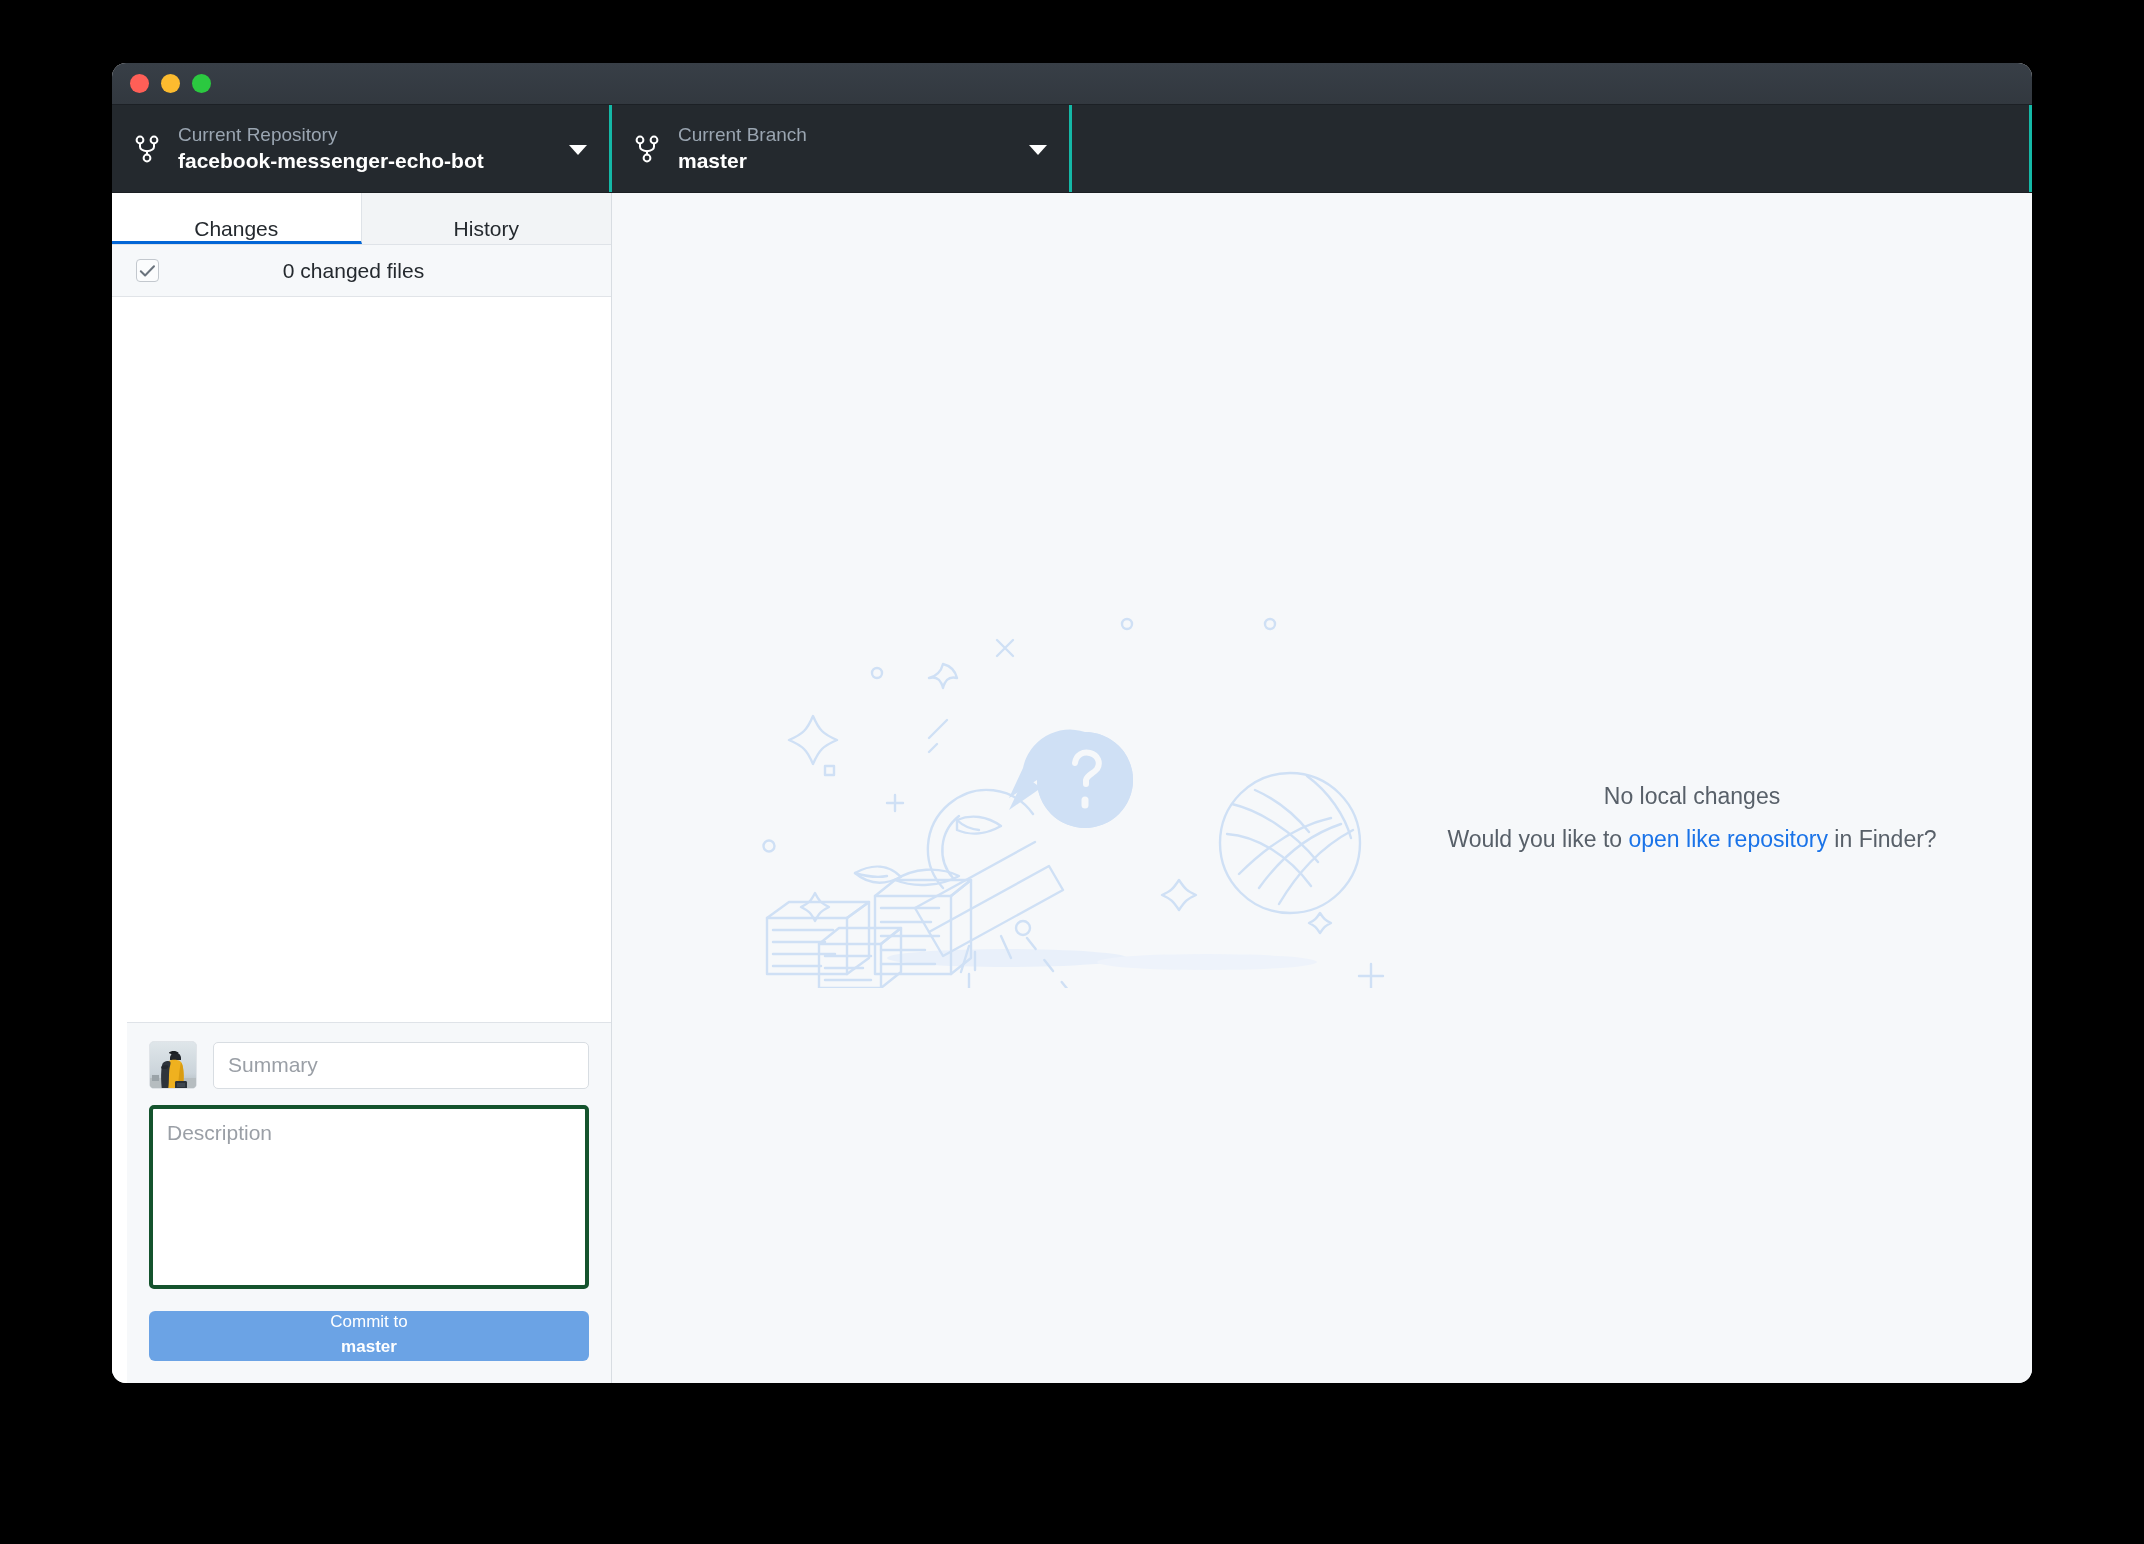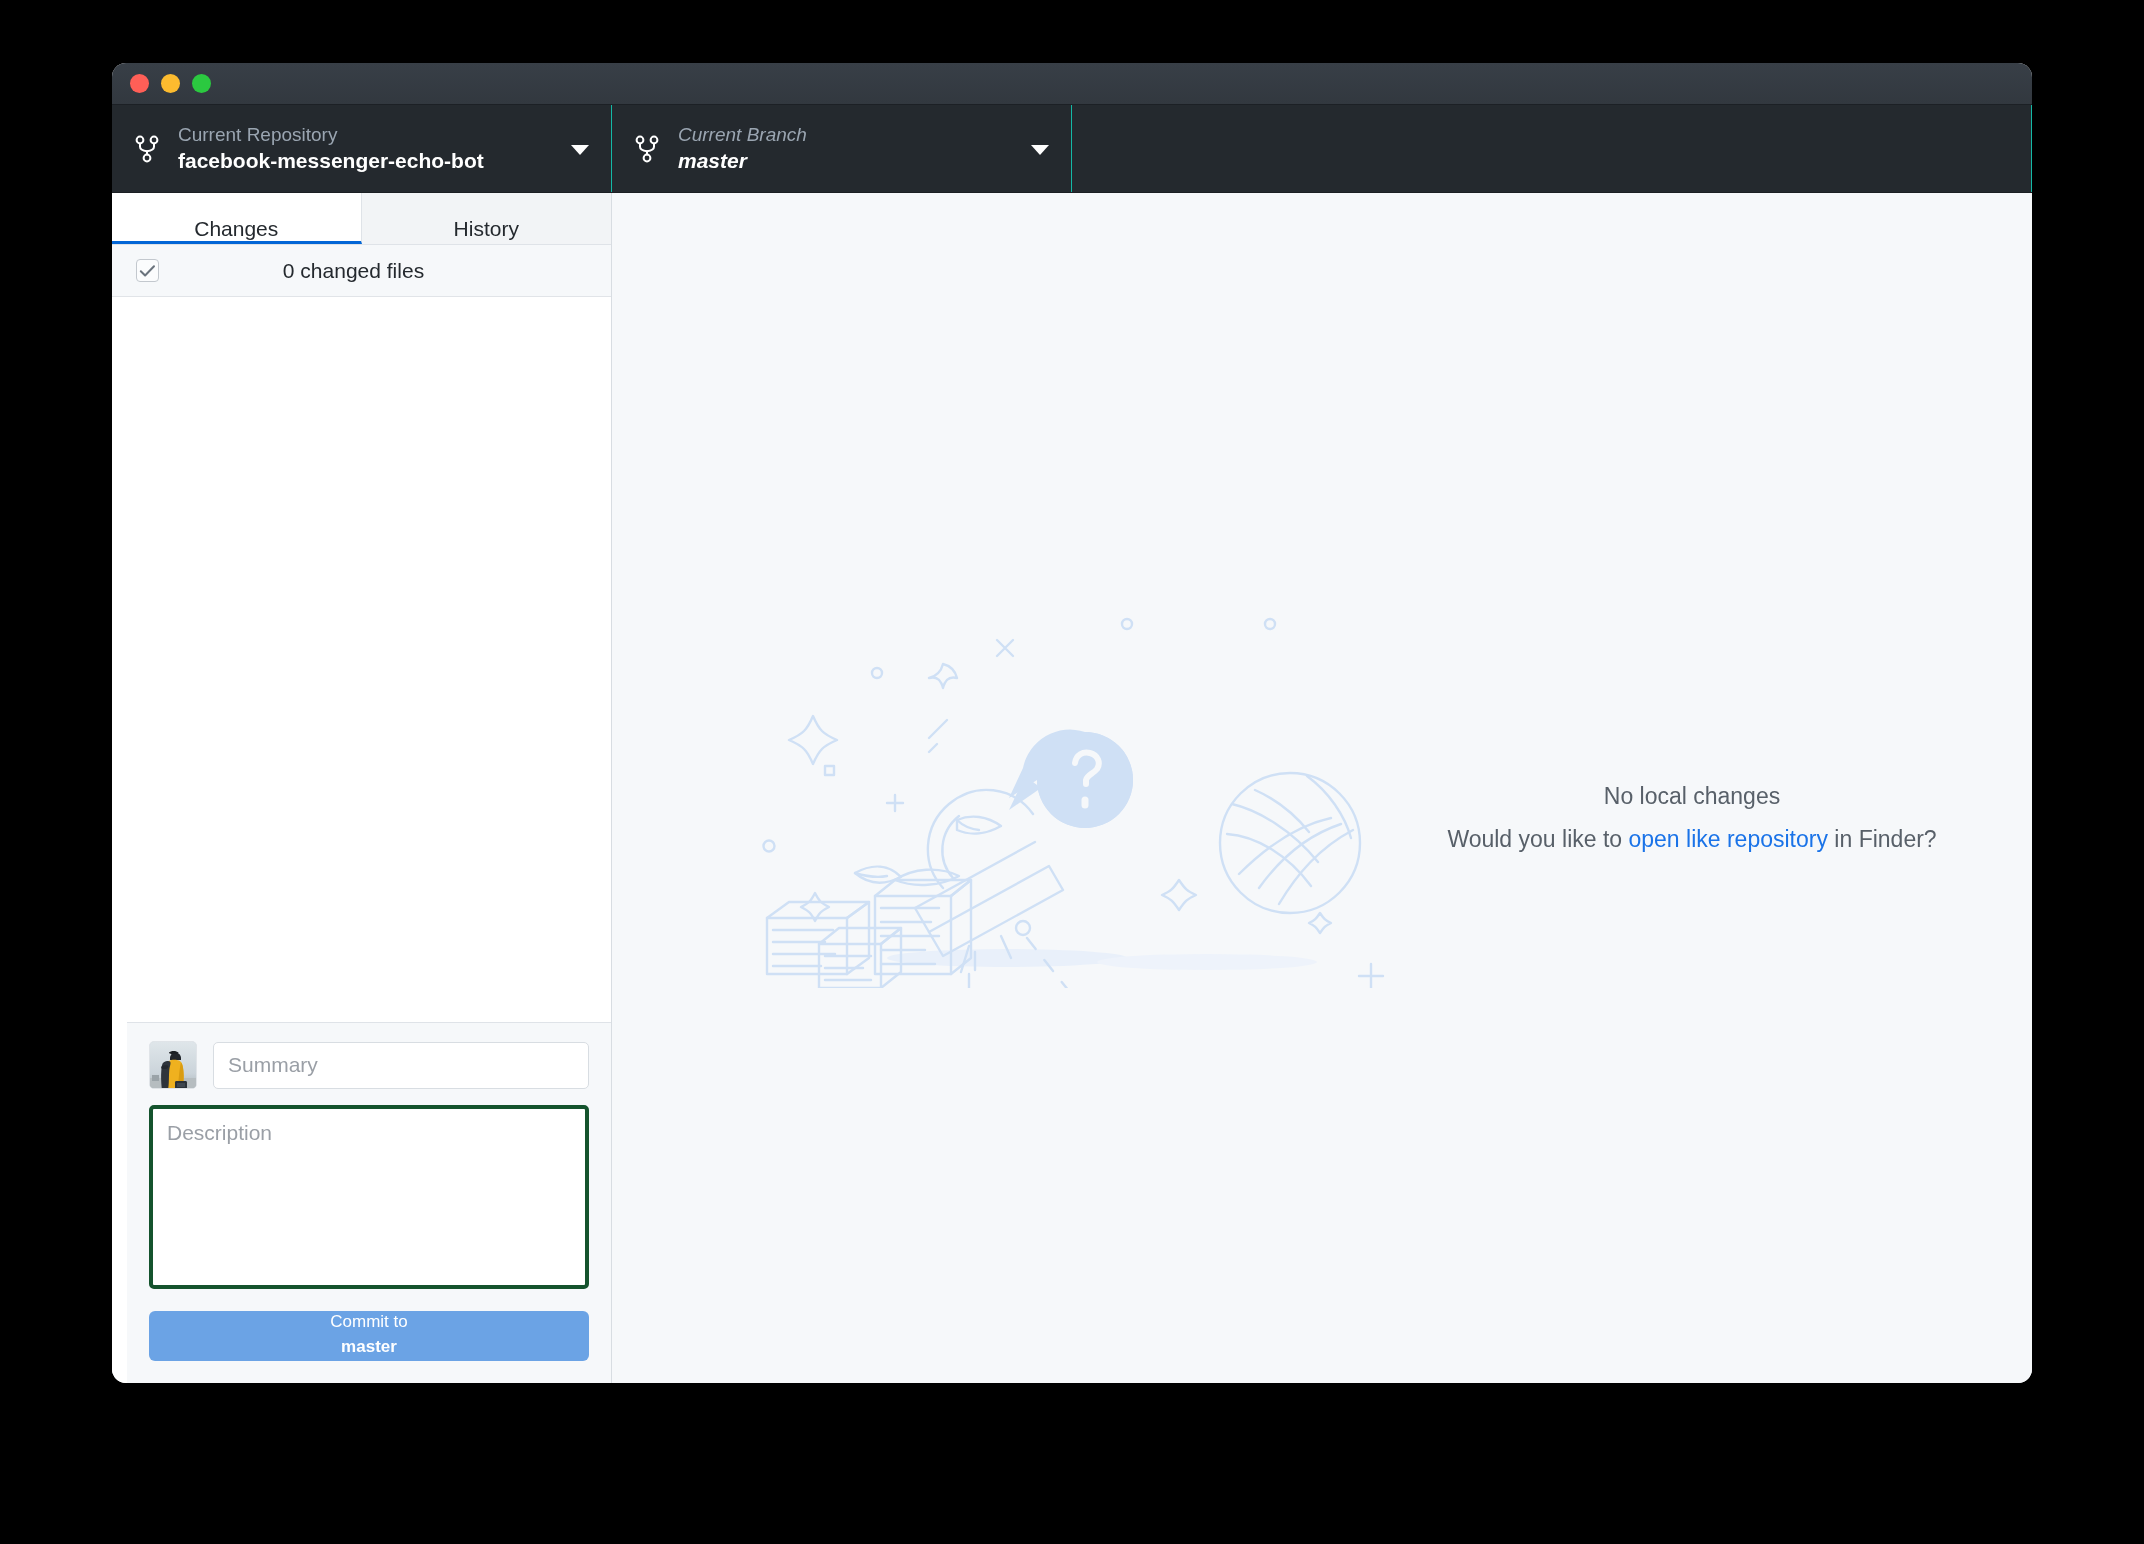--- a/index.html
+++ b/index.html
@@ -41,26 +41,26 @@
   #toolbar {
     height: 88px;
     background: #24292e;
     display: flex;
     align-items: stretch;
     border-bottom: 1px solid #1b1f23;
   }
   .tb-item {
     display: flex; align-items: center;
     padding: 0 20px;
-    border-right: 1px solid #14b8a6;
+    border-right: 3px solid #14b8a6;
     position: relative;
     color: #fff;
   }
   #tb-repo   { width: 500px; }
-  #tb-branch { width: 460px; font-style: italic; }
+  #tb-branch { width: 460px; }
   #tb-fetch  { width: 460px; padding-left: 26px; }
   #tb-spacer { flex: 1 1 auto; }
   .tb-icon {
     width: 30px; min-width: 30px;
     display: flex; align-items: center; justify-content: center;
     margin-right: 16px;
   }
   .tb-text { display: flex; flex-direction: column; justify-content: center; overflow: hidden; }
   .tb-label {
     font-size: 19px; color: #9aa5b1; line-height: 1.35;

